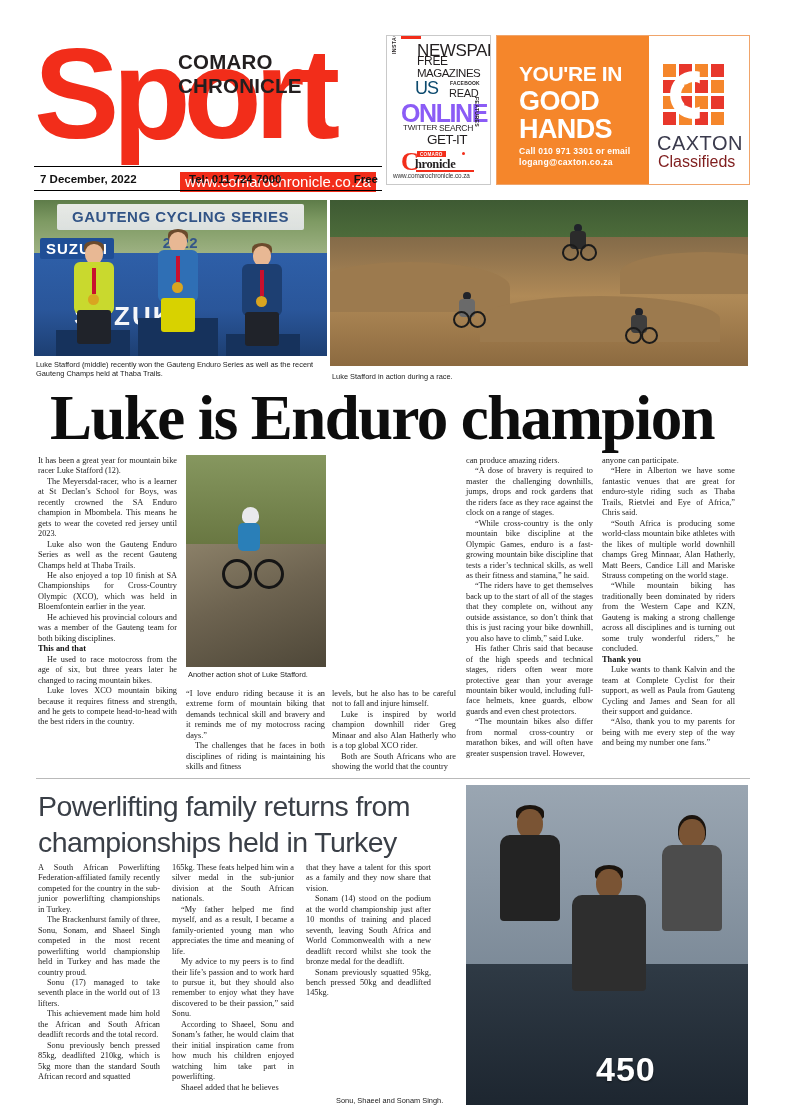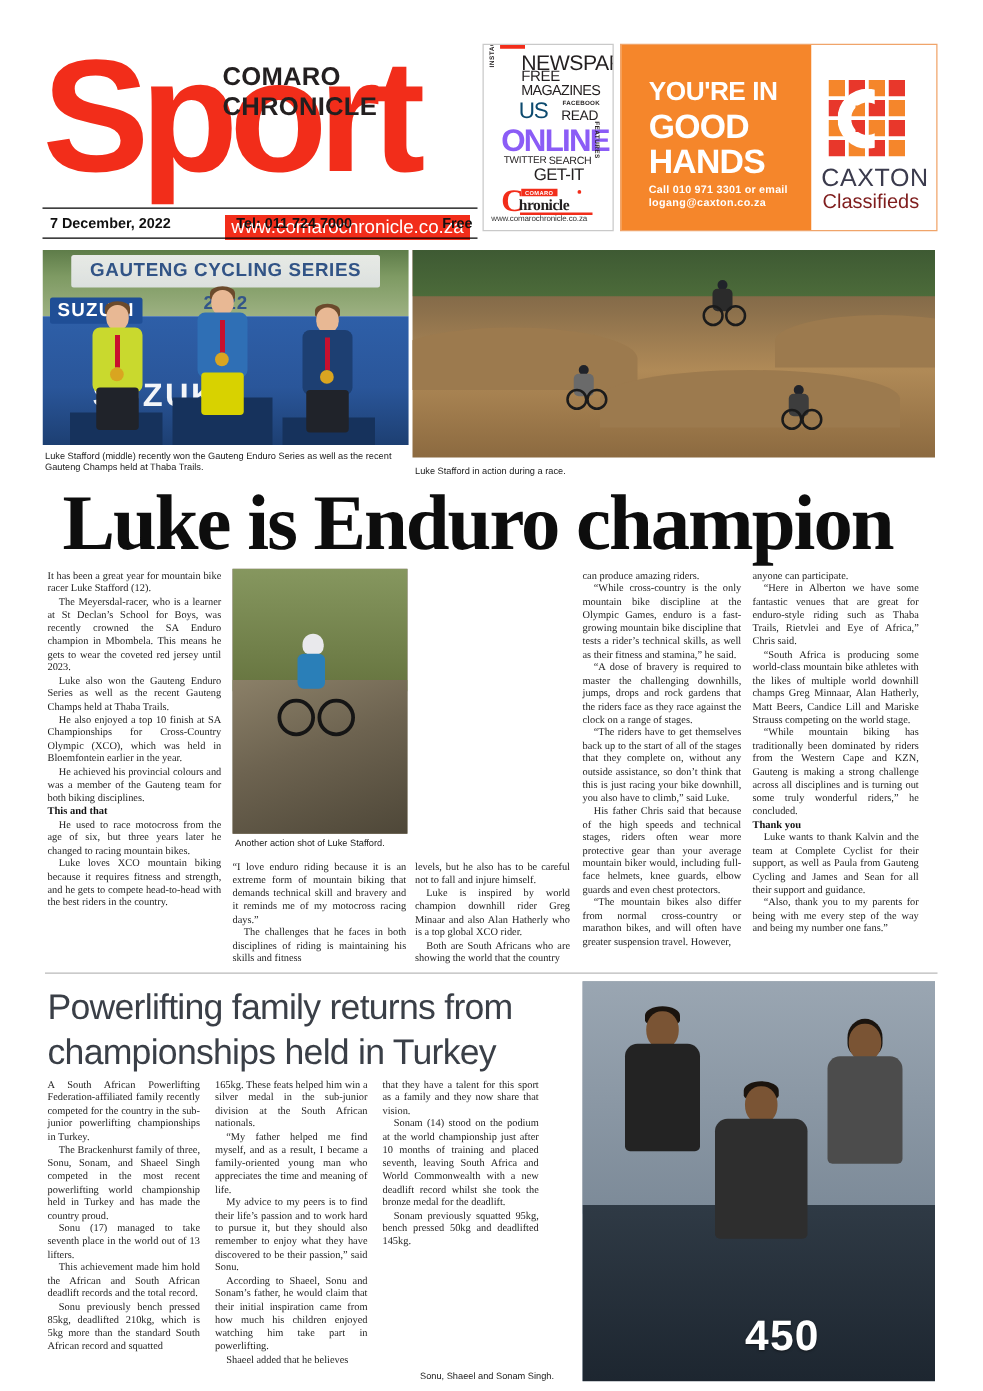--- a/index.html
+++ b/index.html
@@ -361,22 +361,22 @@
   </div>
 
   <div class="col" style="left:332px; top:689px; width:124px;">
     <p class="first">levels, but he also has to be careful not to fall and injure himself.</p>
     <p>Luke is inspired by world champion downhill rider Greg Minaar and also Alan Hatherly who is a top global XCO rider.</p>
     <p>Both are South Africans who are showing the world that the country</p>
   </div>
 
   <div class="col" style="left:466px; top:456px; width:127px;">
     <p class="first">can produce amazing riders.</p>
+    <p>“A dose of bravery is required to master the challenging downhills, jumps, drops and rock gardens that the riders face as they race against the clock on a range of stages.</p>
     <p>“While cross-country is the only mountain bike discipline at the Olympic Games, enduro is a fast-growing mountain bike discipline that tests a rider’s technical skills, as well as their fitness and stamina,” he said.</p>
-    <p>“A dose of bravery is required to master the challenging downhills, jumps, drops and rock gardens that the riders face as they race against the clock on a range of stages.</p>
     <p>“The riders have to get themselves back up to the start of all of the stages that they complete on, without any outside assistance, so don’t think that this is just racing your bike downhill, you also have to climb,” said Luke.</p>
     <p>His father Chris said that because of the high speeds and technical stages, riders often wear more protective gear than your average mountain biker would, including full-face helmets, knee guards, elbow guards and even chest protectors.</p>
     <p>“The mountain bikes also differ from normal cross-country or marathon bikes, and will often have greater suspension travel. However,</p>
   </div>
 
   <div class="col" style="left:602px; top:456px; width:133px;">
     <p class="first">anyone can participate.</p>
     <p>“Here in Alberton we have some fantastic venues that are great for enduro-style riding such as Thaba Trails, Rietvlei and Eye of Africa,” Chris said.</p>
     <p>“South Africa is producing some world-class mountain bike athletes with the likes of multiple world downhill champs Greg Minnaar, Alan Hatherly, Matt Beers, Candice Lill and Mariske Strauss competing on the world stage.</p>
     <p>“While mountain biking has traditionally been dominated by riders from the Western Cape and KZN, Gauteng is making a strong challenge across all disciplines and is turning out some truly wonderful riders,” he concluded.</p>

